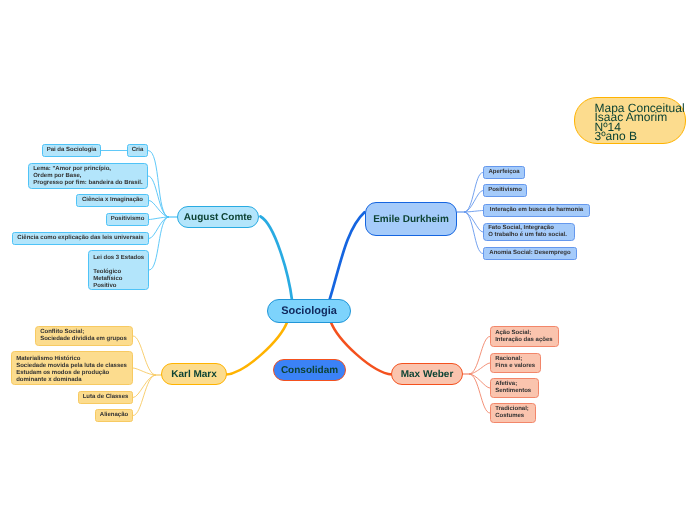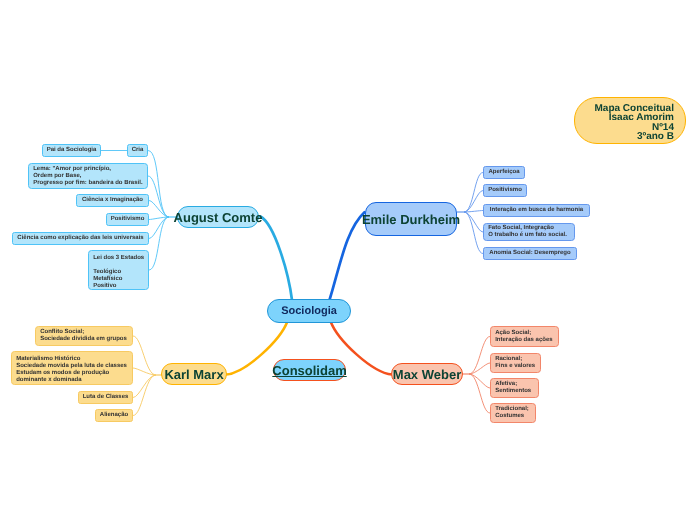--- a/index.html
+++ b/index.html
@@ -4,29 +4,29 @@
 <style>
   html,body{margin:0;padding:0;}
   body{width:696px;height:520px;background:#ffffff;overflow:hidden;
        font-family:"Liberation Sans",sans-serif;
        -webkit-font-smoothing:antialiased;text-rendering:geometricPrecision;}
   #map{position:relative;width:696px;height:520px;}
   svg#links{position:absolute;left:0;top:0;width:696px;height:520px;}
   .node span{transform:translateZ(0);}
   .node{position:absolute;box-sizing:border-box;display:flex;align-items:center;
         justify-content:center;text-align:center;white-space:pre;}
-  .main{font-weight:bold;font-size:13px;color:#0d4334;border:1.5px solid;border-radius:11px;}
+  .main{font-weight:bold;font-size:10px;color:#0d4334;border:1.5px solid;border-radius:11px;}
   .center{font-weight:bold;font-size:11px;color:#10285c;border:1.5px solid;border-radius:12px;}
   .center span{position:relative;top:-0.5px;}
   .main span{position:relative;top:0.6px;}
   .leaf{font-weight:bold;font-size:6px;color:#333333;border:1px solid;border-radius:2.5px;
         line-height:7px;}
   .leaf.left{border-radius:3.5px;text-align:left;justify-content:flex-start;padding-left:4.2px;}
-  .titlecard{font-weight:bold;font-size:10px;color:#0d4334;border:1.5px solid;
-             border-radius:23px;text-align:right;justify-content:flex-start;padding-left:19.5px;
+  .titlecard{font-weight:normal;font-size:12px;color:#0d4334;border:1.5px solid;
+             border-radius:23px;text-align:left;justify-content:flex-start;padding-left:19.5px;
              line-height:9.2px;}
   .titlecard span{position:relative;top:2.2px;}
 </style>
 </head>
 <body>
 
 <div id="map">
 <svg id="links" viewBox="0 0 696 520">
   <g fill="none" stroke-linecap="round">
     <path d="M 260.5 216.5 C 274.6 224.5 288.4 272.2 292.0 300" stroke="#29abe2" stroke-width="2.7"></path>
@@ -75,21 +75,21 @@
 </div>
 
 <div class="node main" style="left:161px;top:363px;width:66px;height:22px;background:#fcdc8e;border-color:#ffb300;">
   <span>Karl Marx</span>
 </div>
 
 <div class="node main" style="left:391px;top:363px;width:72px;height:22px;background:#fac4ae;border-color:#f4511e;">
   <span>Max Weber</span>
 </div>
 
-<div class="node main" style="left:273px;top:359px;width:73px;height:22px;background:#7dd3fc;border-color:#f4511e;text-decoration:underline;">
+<div class="node main" style="left:273px;top:359px;width:73px;height:22px;background:#3b82f6;border-color:#f4511e;">
   <span>Consolidam</span>
 </div>
 
 <div class="node titlecard" style="left:574px;top:97px;width:112px;height:47px;background:#fcdc8e;border-color:#ffb300;">
   <span>Mapa Conceitual
 Isaac Amorim
 Nº14
 3ºano B</span>
 </div>
 

